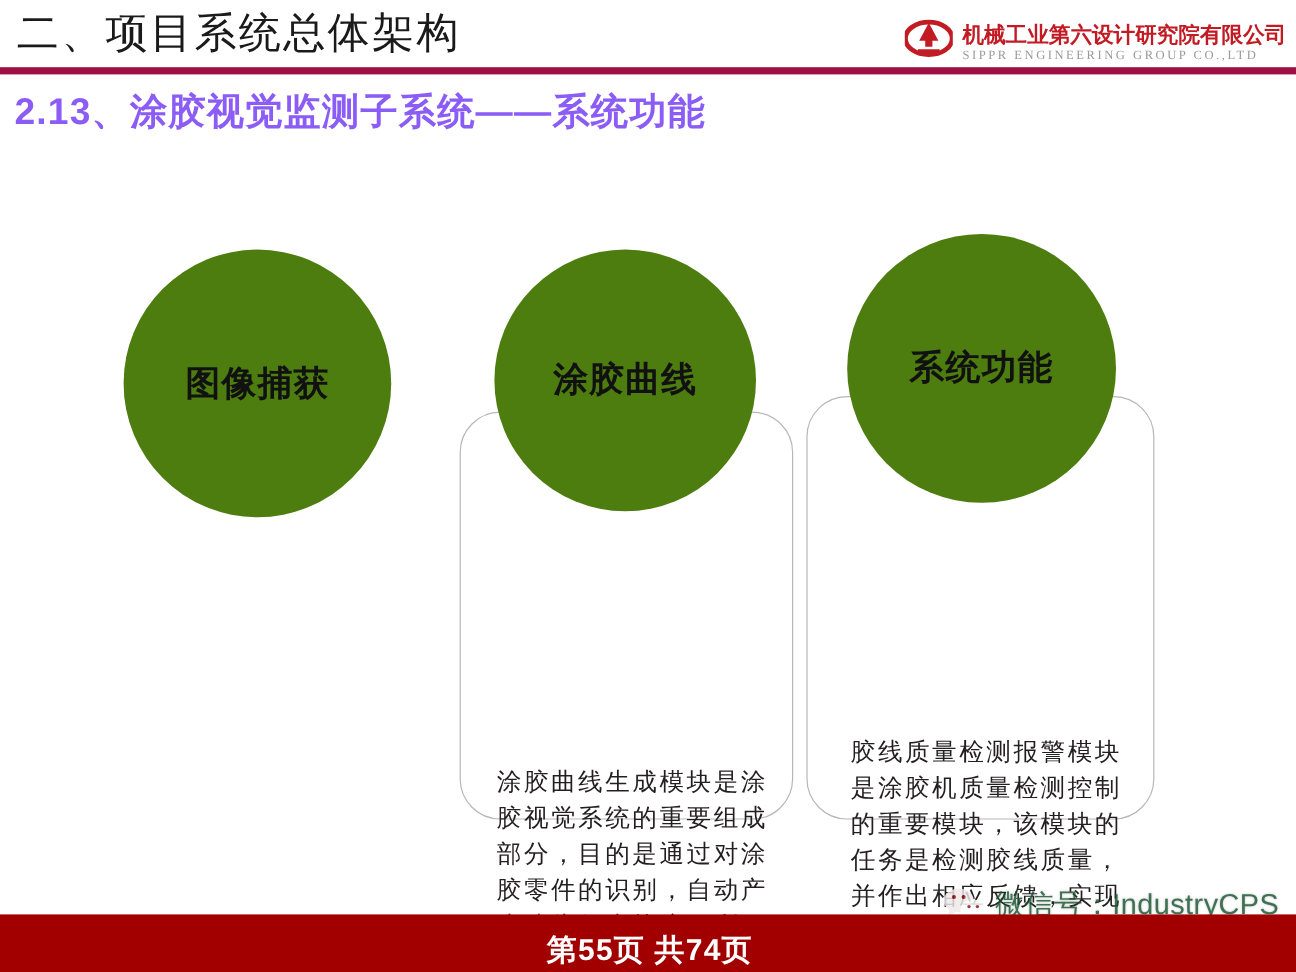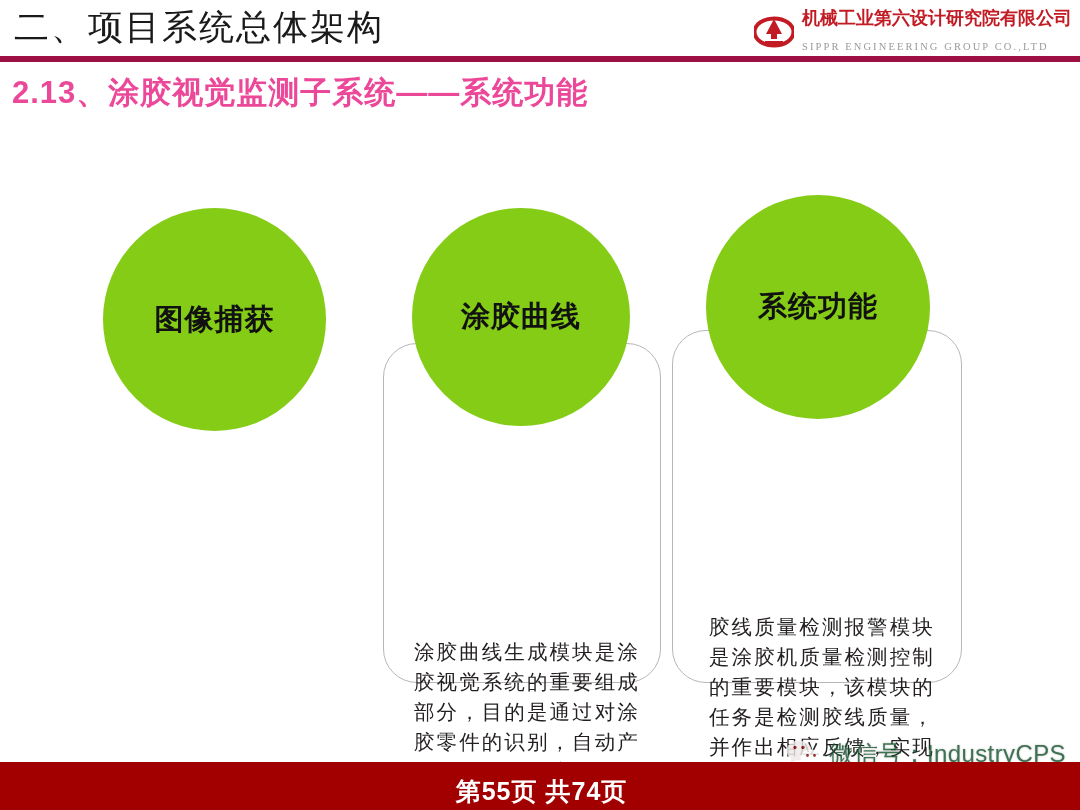--- a/index.html
+++ b/index.html
@@ -74,33 +74,33 @@
     font-weight: bold;
     color: #c21b24;
     letter-spacing: 0px;
     white-space: nowrap;
     font-family: "Liberation Sans", "DejaVu Sans", sans-serif;
   }
   #logo-en {
     font-size: 10.5px;
     color: #9a9a9a;
     letter-spacing: 2.1px;
-    margin-top: 15px;
+    margin-top: 4px;
     white-space: nowrap;
     font-family: "Liberation Serif", "DejaVu Serif", serif;
   }
 
   
   #slide-heading {
     position: absolute;
     left: 12px;
     top: 72px;
     font-size: 31px;
     font-weight: bold;
-    color: #ec4899;
+    color: #8b5cf6;
     letter-spacing: 1px;
     white-space: nowrap;
     font-family: "Liberation Sans", "DejaVu Sans", sans-serif;
   }
 
   
   #diagram {
     position: absolute;
     left: 0;
     top: 150px;
@@ -122,21 +122,21 @@
     font-size: 20.5px;
     line-height: 1.46;
     color: #231f20;
     text-align: justify;
     text-justify: inter-character;
     letter-spacing: 0.2px;
   }
   .bubble {
     position: absolute;
     border-radius: 50%;
-    background: #84cc16;
+    background: #4d7c0f;
     display: flex;
     align-items: center;
     justify-content: center;
   }
   .bubble-label {
     font-size: 29px;
     font-weight: bold;
     color: #111111;
     letter-spacing: 1px;
     white-space: nowrap;

